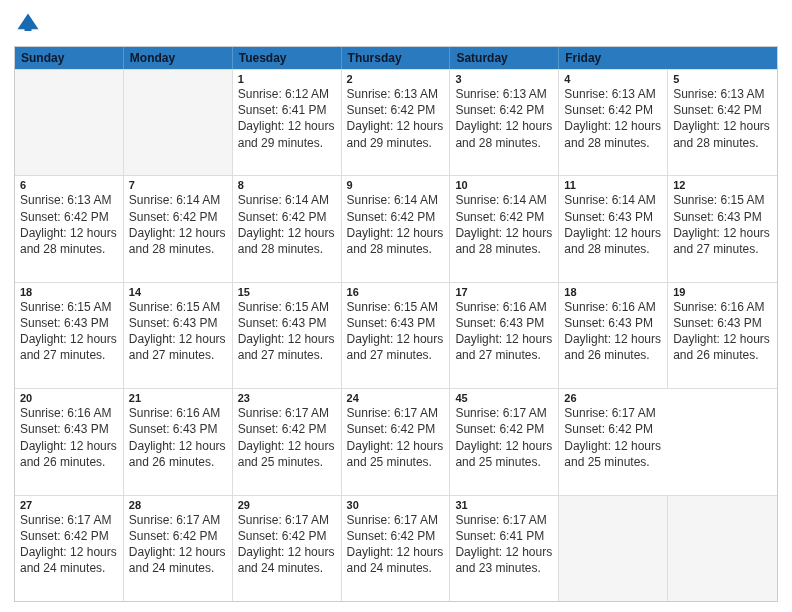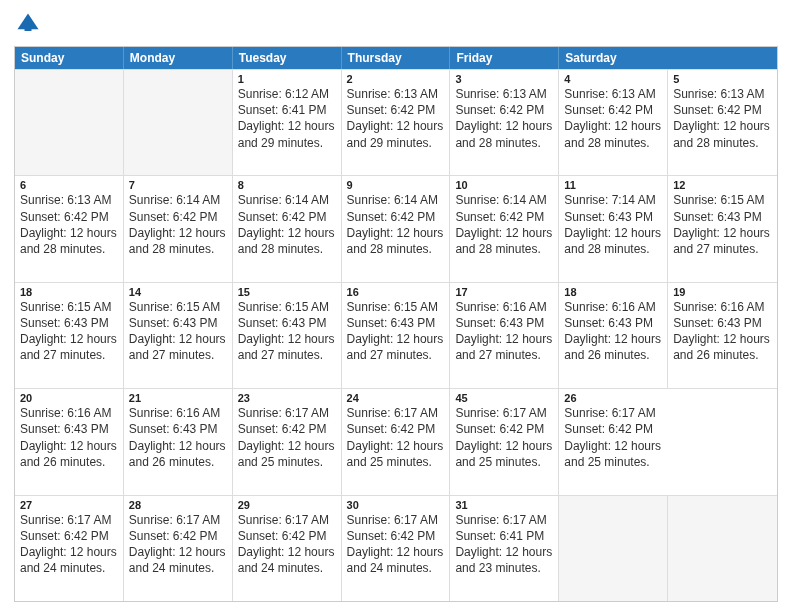--- a/index.html
+++ b/index.html
@@ -65,21 +65,21 @@
       display: flex;
       flex-direction: column;
       border: 1px solid #ccc;
     }
     .cal-header {
       display: grid;
       grid-template-columns: repeat(7, 1fr);
       background: #2a7abf;
     }
     .cal-header-cell {
-      color: #ffffff;
+      color: #0f172a;
       font-size: 12px;
       font-weight: bold;
       padding: 4px 6px;
       text-align: left;
       border-right: 1px solid #5599cc;
     }
     .cal-header-cell:last-child {
       border-right: none;
     }
     .cal-body {
@@ -139,22 +139,22 @@
       <div class="subtitle"></div>
     </div>
   </div>
 
   <div class="calendar">
     <div class="cal-header">
     <div class="cal-header-cell">Sunday</div>
         <div class="cal-header-cell">Monday</div>
         <div class="cal-header-cell">Tuesday</div>
         <div class="cal-header-cell">Thursday</div>
+        <div class="cal-header-cell">Saturday</div>
         <div class="cal-header-cell">Friday</div>
-        <div class="cal-header-cell">Saturday</div>
       </div>
     <div class="cal-body">
     <div class="cal-row">
           <div class="cal-cell empty"></div>
           <div class="cal-cell empty"></div>
           <div class="cal-cell">
             <div class="day-number">1</div>
             <div class="day-info">Sunrise: 6:12 AM
 Sunset: 6:41 PM
 Daylight: 12 hours and 29 minutes.</div>
@@ -210,21 +210,21 @@
 Daylight: 12 hours and 28 minutes.</div>
           </div>
           <div class="cal-cell">
             <div class="day-number">10</div>
             <div class="day-info">Sunrise: 6:14 AM
 Sunset: 6:42 PM
 Daylight: 12 hours and 28 minutes.</div>
           </div>
           <div class="cal-cell">
             <div class="day-number">11</div>
-            <div class="day-info">Sunrise: 7:14 AM
+            <div class="day-info">Sunrise: 6:14 AM
 Sunset: 6:43 PM
 Daylight: 12 hours and 28 minutes.</div>
           </div>
           <div class="cal-cell">
             <div class="day-number">12</div>
             <div class="day-info">Sunrise: 6:15 AM
 Sunset: 6:43 PM
 Daylight: 12 hours and 27 minutes.</div>
           </div>
         </div>

